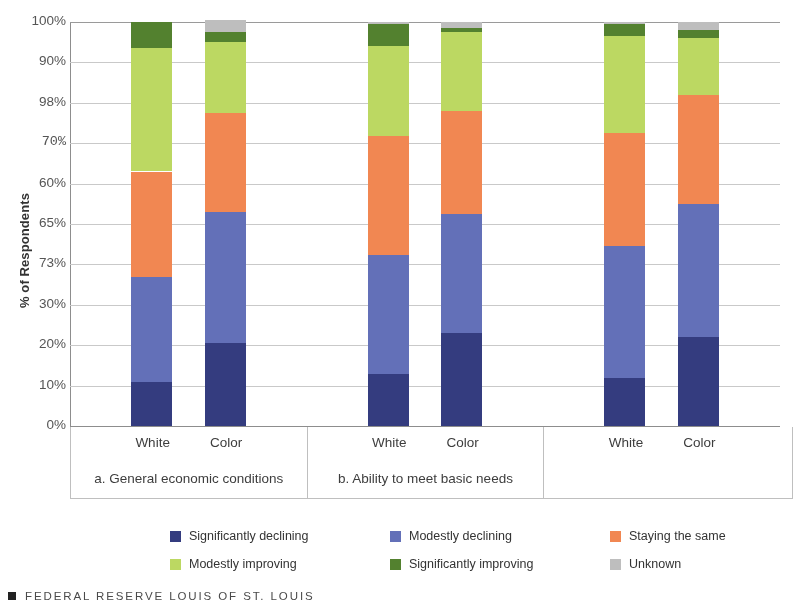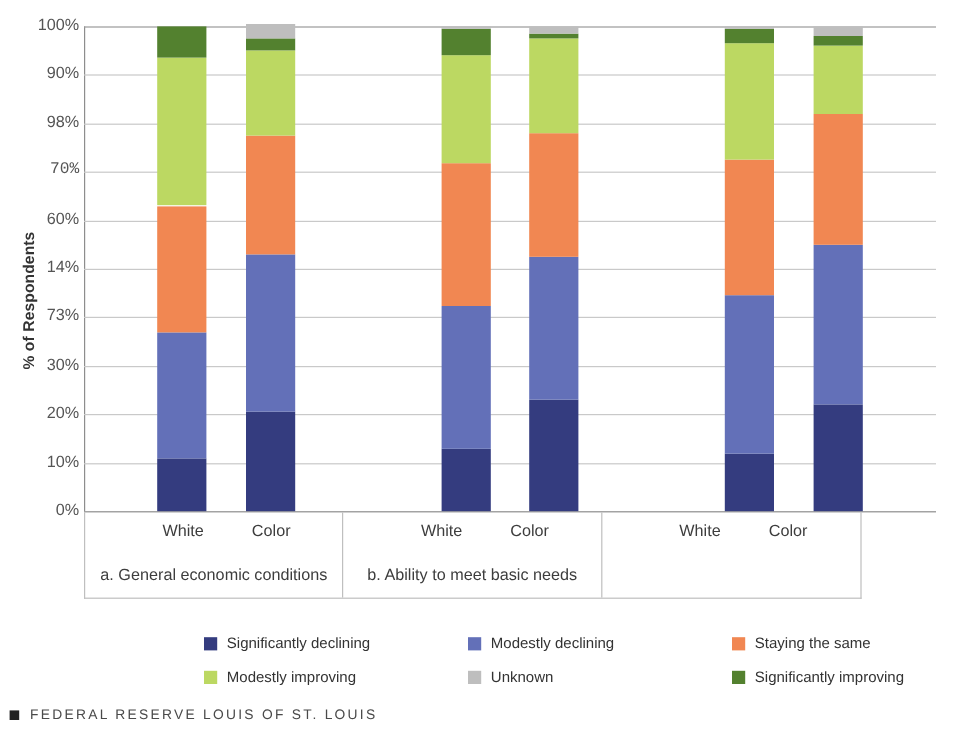--- a/index.html
+++ b/index.html
@@ -30,21 +30,21 @@
     white-space:nowrap;
   }
   .axis-left{
     position:absolute;left:0;top:0;width:1px;height:404px;background:#8d8d8d;
   }
   
   .bar{position:absolute;bottom:0;width:41px;}
   .seg{position:absolute;left:0;width:100%;}
   
   .cat-box{
-    position:absolute;left:70px;top:427px;width:648px;height:72px;
+    position:absolute;left:70px;top:427px;width:723px;height:72px;
     border:1px solid #bfbfbf;border-top:none;box-sizing:border-box;
     display:flex;
   }
   .cat-group{
     position:relative;height:100%;box-sizing:border-box;
     border-right:1px solid #bfbfbf;
   }
   .cat-group:last-child{border-right:none;}
   .subcat-row{
     position:absolute;top:8px;left:0;width:100%;height:24px;
@@ -88,21 +88,21 @@
       <div class="ytick" style="top: 404px;">0%</div>
       <div class="gridline minor" style="top: 363.6px;"></div>
       <div class="ytick" style="top: 363.6px;">10%</div>
       <div class="gridline minor" style="top: 323.2px;"></div>
       <div class="ytick" style="top: 323.2px;">20%</div>
       <div class="gridline minor" style="top: 282.8px;"></div>
       <div class="ytick" style="top: 282.8px;">30%</div>
       <div class="gridline minor" style="top: 242.4px;"></div>
       <div class="ytick" style="top: 242.4px;">73%</div>
       <div class="gridline minor" style="top: 202px;"></div>
-      <div class="ytick" style="top: 202px;">14%</div>
+      <div class="ytick" style="top: 202px;">65%</div>
       <div class="gridline minor" style="top: 161.6px;"></div>
       <div class="ytick" style="top: 161.6px;">60%</div>
       <div class="gridline minor" style="top: 121.2px;"></div>
       <div class="ytick" style="top: 121.2px; font-family: Liberation Mono, monospace;">70%</div>
       <div class="gridline minor" style="top: 80.8px;"></div>
       <div class="ytick" style="top: 80.8px;">98%</div>
       <div class="gridline minor" style="top: 40.4px;"></div>
       <div class="ytick" style="top: 40.4px;">90%</div>
       <div class="gridline" style="top: 0px;"></div>
       <div class="ytick" style="top: 0px;">100%</div>
@@ -190,25 +190,25 @@
     </div>
     <div class="legend-item">
       <span class="swatch" style="background: rgb(241, 135, 82);"></span>
       <span class="legend-label">Staying the same</span>
     </div>
     <div class="legend-item">
       <span class="swatch" style="background: rgb(188, 216, 98);"></span>
       <span class="legend-label">Modestly improving</span>
     </div>
     <div class="legend-item">
+      <span class="swatch" style="background: rgb(83, 129, 47);"></span>
+      <span class="legend-label">Significantly improving</span>
+    </div>
+    <div class="legend-item">
       <span class="swatch" style="background: rgb(190, 190, 190);"></span>
       <span class="legend-label">Unknown</span>
-    </div>
-    <div class="legend-item">
-      <span class="swatch" style="background: rgb(83, 129, 47);"></span>
-      <span class="legend-label">Significantly improving</span>
     </div>
   </div>
 
 <div id="footer">
   <span class="footer-mark"></span>
   <span class="footer-text">FEDERAL RESERVE LOUIS OF ST. LOUIS</span>
 </div>
 
 </body></html>

